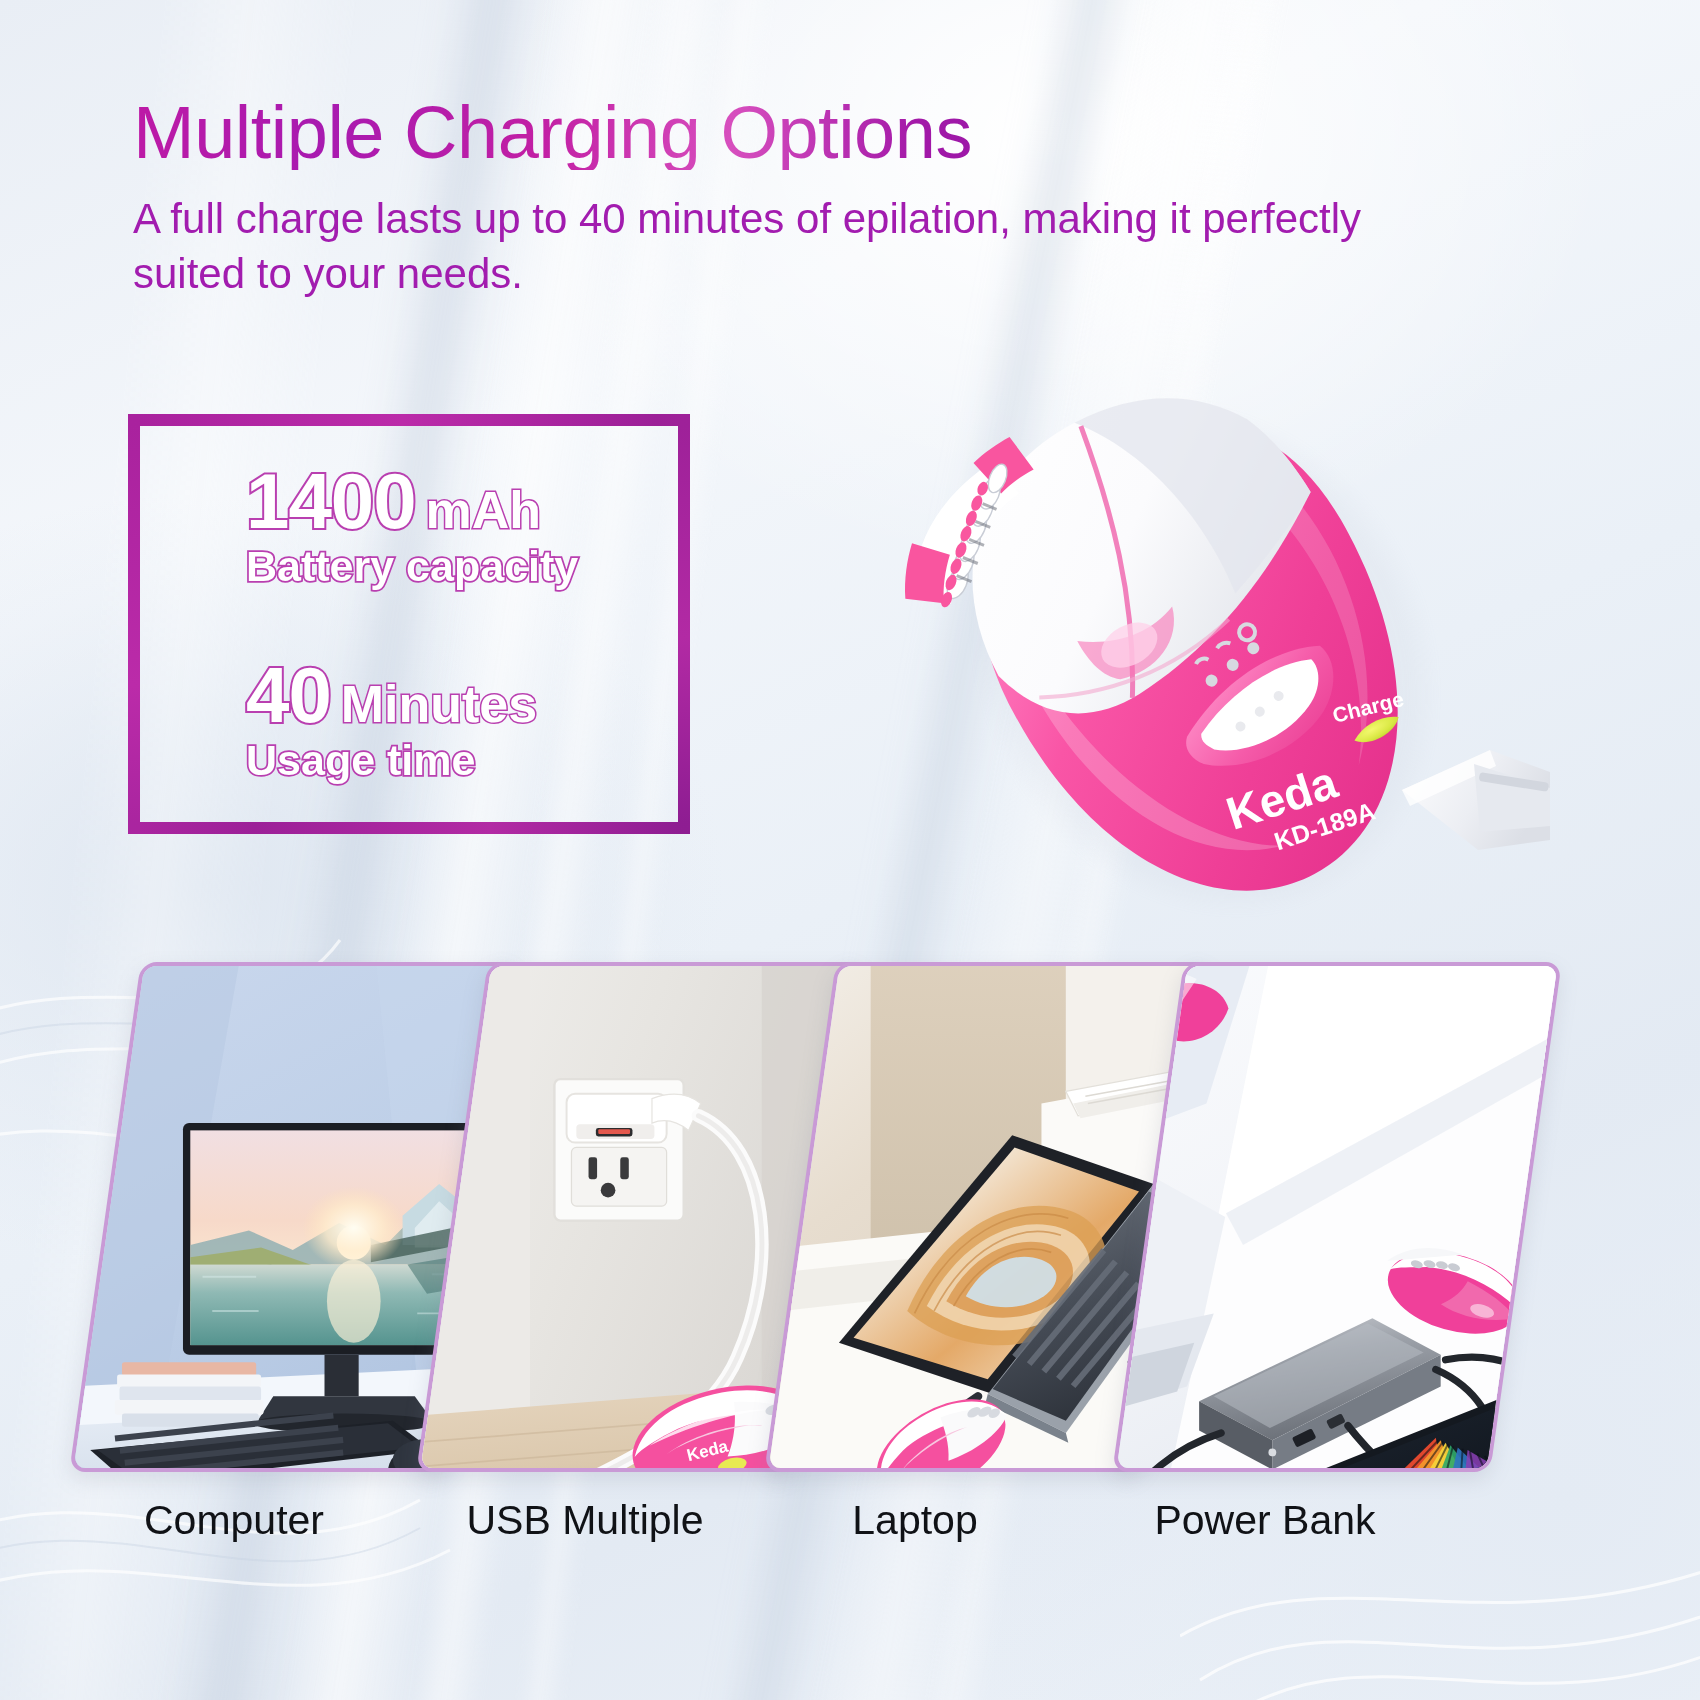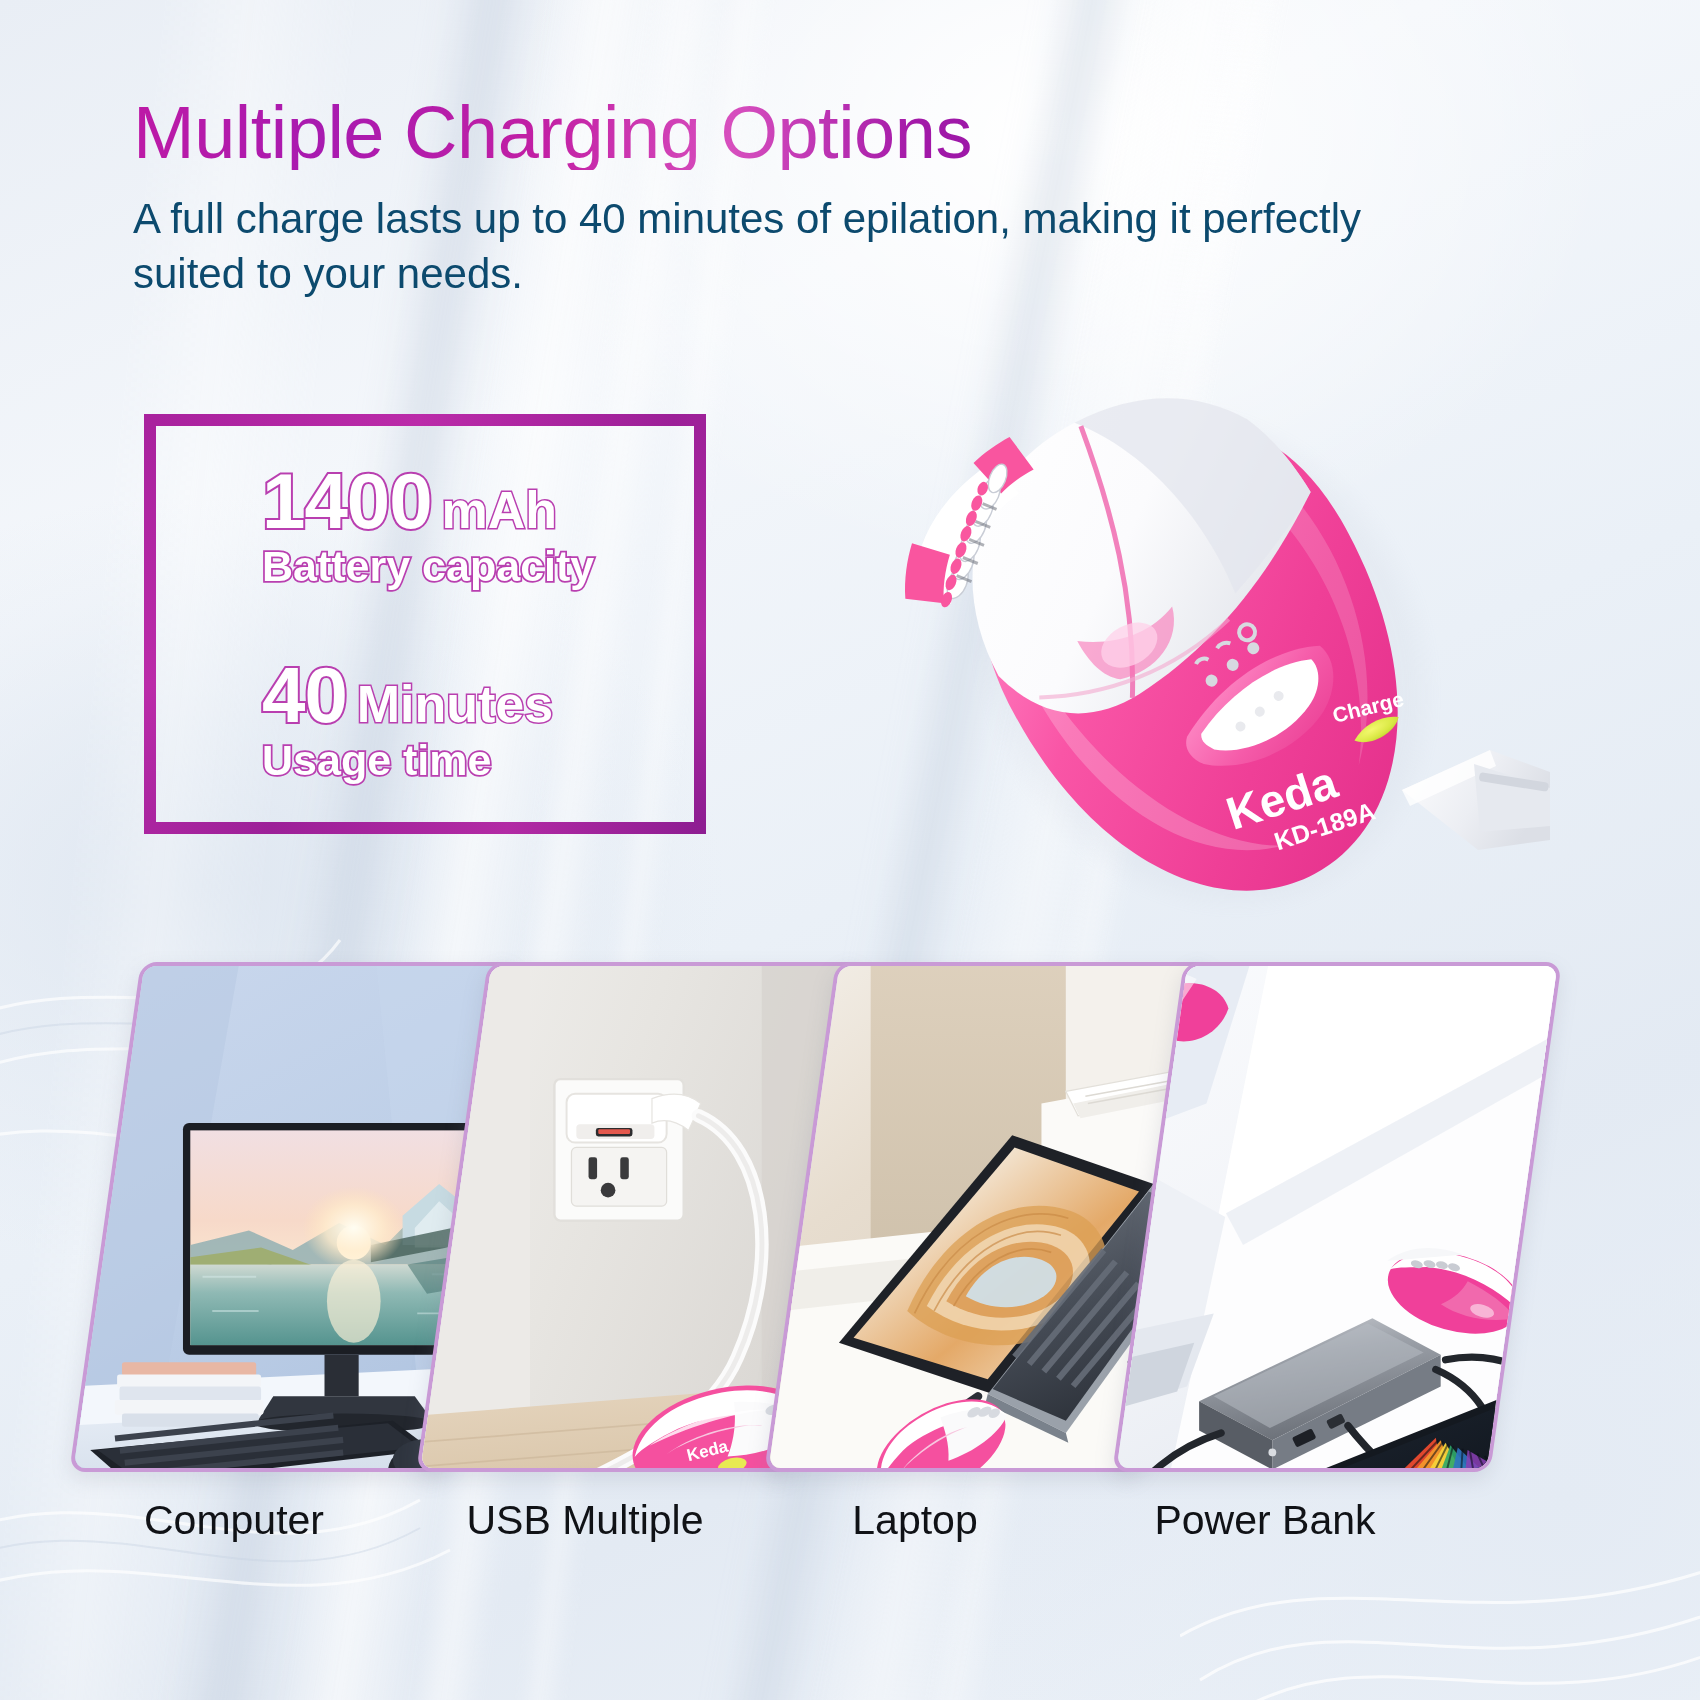--- a/index.html
+++ b/index.html
@@ -44,27 +44,27 @@
   #headings { position:absolute; left:133px; top:96px; width:1360px; }
   #title {
     font-size:74px; font-weight:normal; letter-spacing:-.5px;
     line-height:1.0;
     background:linear-gradient(92deg, #bd1aa6 0%, #a81ab0 14%, #c21fa4 30%, #d74fbe 44%, #a218a8 58%, #8e1aa8 74%, #a81aa6 100%);
     -webkit-background-clip:text; background-clip:text; color:transparent;
     text-shadow:none;
   }
   #subtitle {
     margin-top:22px;
-    font-size:42px; line-height:1.30; color:#0c4a6e; font-weight:400;
+    font-size:42px; line-height:1.30; color:#a21caf; font-weight:400;
     max-width:1310px;
   }
 
   
   #stats-frame {
-    position:absolute; left:144px; top:414px; width:562px; height:420px;
+    position:absolute; left:128px; top:414px; width:562px; height:420px;
     border:12px solid;
     border-image:linear-gradient(135deg,#a9229e 0%, #bb2ba9 28%, #9c2098 55%, #b22aa4 80%, #8e1d92 100%) 1;
     background:transparent;
   }
   .stat-block { position:absolute; left:106px; }
   .sb1 { top:36px; }
   .sb2 { top:230px; }
   .stat-row { display:flex; align-items:baseline; gap:10px; }
   .stat-num {
     font-size:78px; font-weight:bold; color:#ffffff; line-height:.98;

